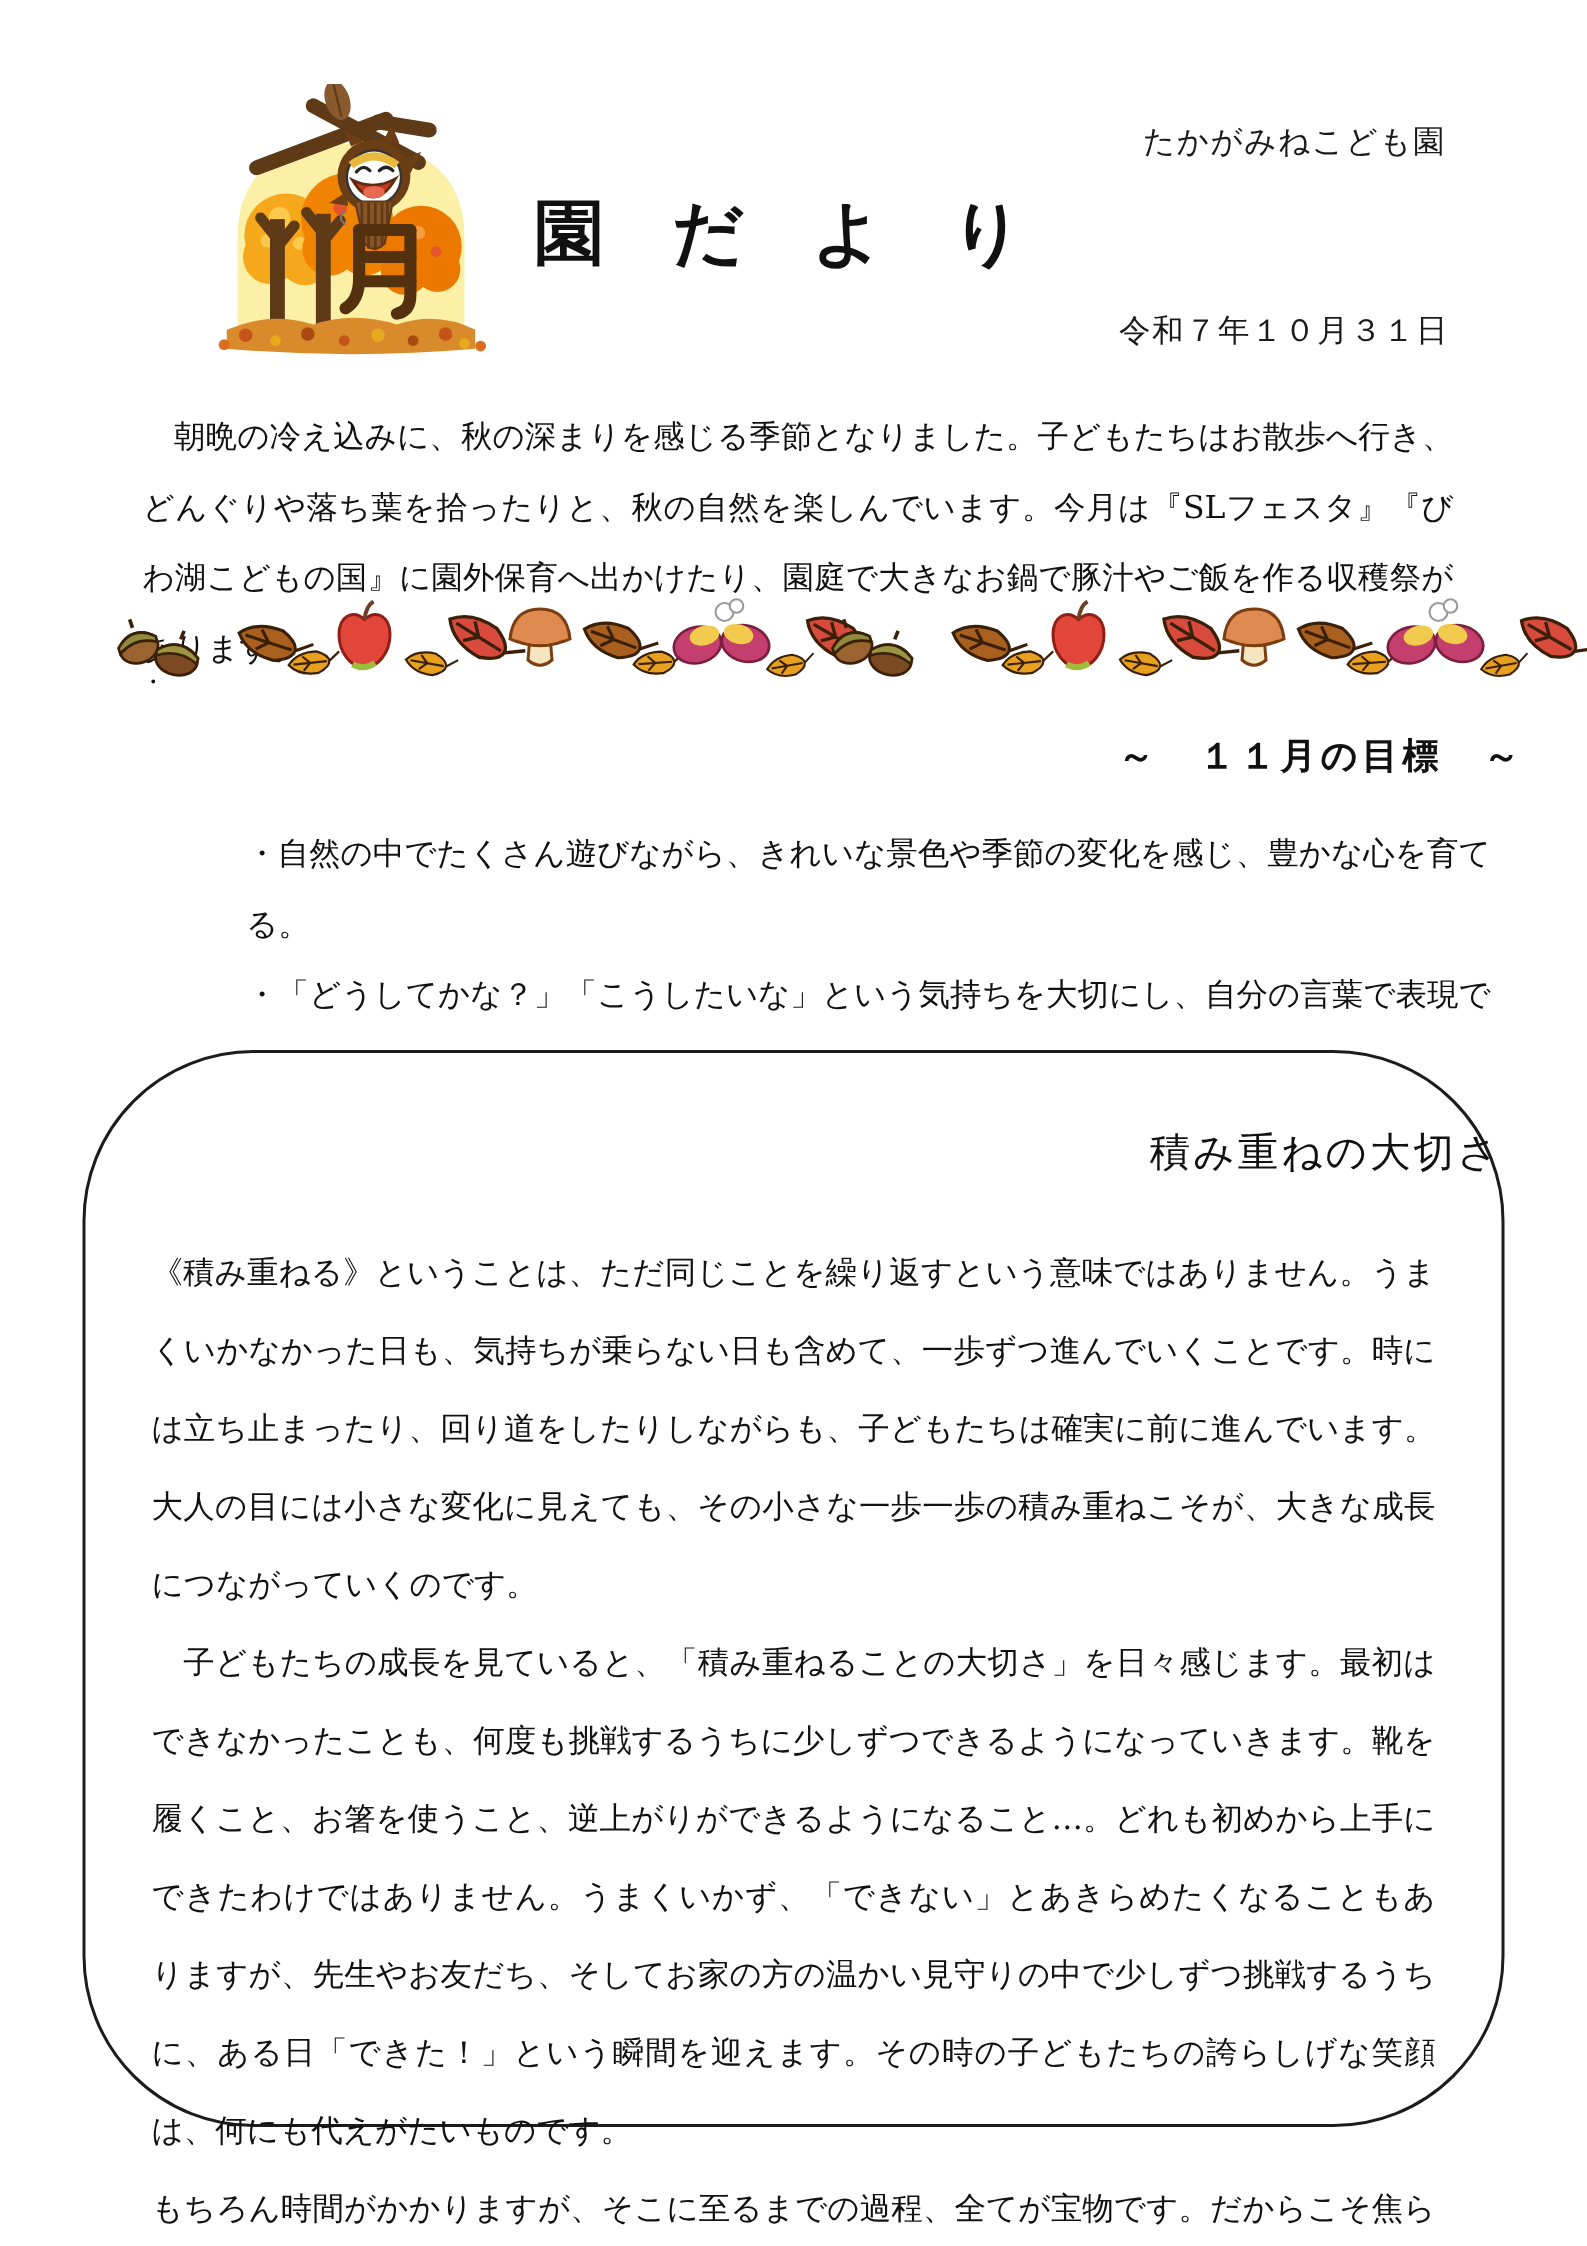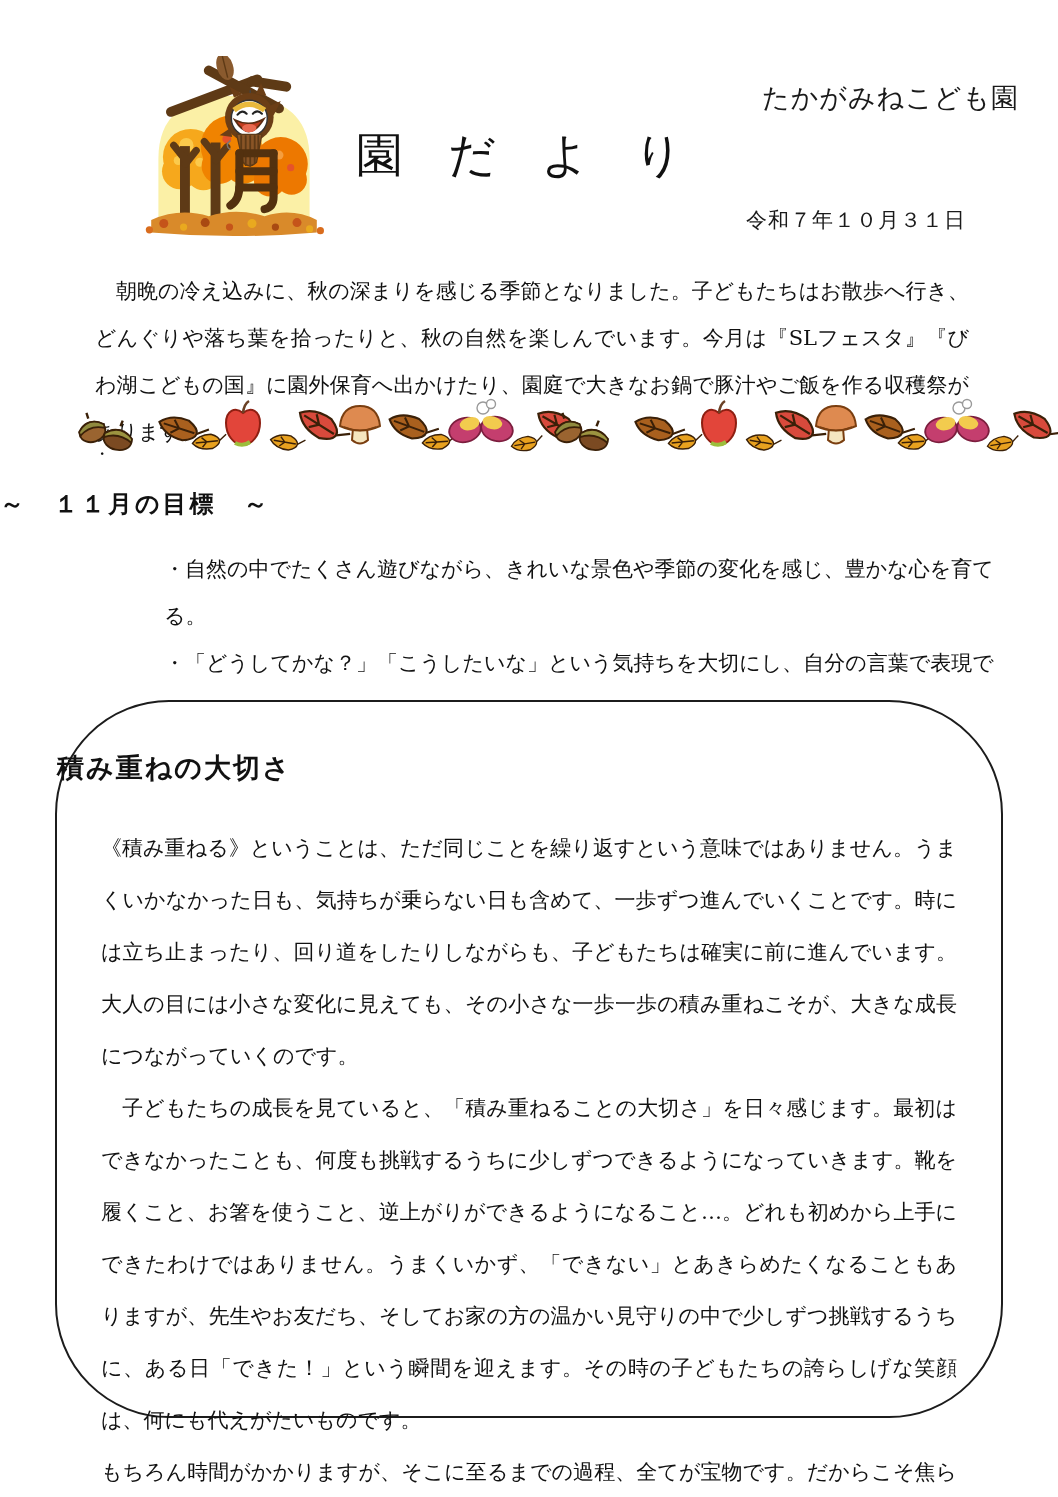--- a/index.html
+++ b/index.html
@@ -7,49 +7,49 @@
     position:relative; width:1058px; height:1497px; background:#ffffff;
     overflow:hidden; color:#1a1a1a;
     font-family:"Liberation Sans","DejaVu Sans",sans-serif;
   }
   .serif { font-family:"DejaVu Serif","Liberation Serif",serif; }
 
   .illustration { position:absolute; left:144px; top:56px; width:180px; height:182px; }
 
   .page-title {
     position:absolute; left:356px; top:124px; margin:0;
-    font-size:47px; font-weight:normal; letter-spacing:16px; white-space:nowrap;
+    font-size:47px; font-weight:bold; letter-spacing:16px; white-space:nowrap;
     color:#111;
   }
-  .org-name { position:absolute; left:762px; top:80px; font-size:27px; letter-spacing:1px; }
+  .org-name { position:absolute; left:762px; top:80px; font-size:21px; letter-spacing:1px; }
   .issue-date { position:absolute; left:746px; top:206px; font-size:21px; letter-spacing:1px;text-align:center; }
 
   .intro {
     position:absolute; left:95px; top:268px; width:874px; margin:0;
     font-size:21px; line-height:47px; text-align:justify; color:#111;
   }
 
   .divider { position:absolute; left:0; top:398px; width:1058px; height:64px; }
   .stray-period { position:absolute; left:99px; top:436px; font-size:20px; color:#111; }
 
   .goals-heading {
     position:absolute; left:0; top:488px; width:1016px; margin:0;
-    text-align:left; font-size:24px; font-weight:bold; letter-spacing:3px; color:#111;
+    text-align:right; font-size:24px; font-weight:bold; letter-spacing:3px; color:#111;
   }
   .goals { position:absolute; left:152px; top:546px; width:836px;margin-left:12px; }
   .goals p { margin:0; font-size:21px; line-height:47px; white-space:pre-line; color:#111; }
 
   .article-box {
     position:absolute; left:55px; top:700px; width:948px; height:718px;
     border:2px solid #1c1c1c; border-radius:114px; box-sizing:border-box;
     background:#ffffff;
   }
   .article-title {
-    margin:48px 0 0 0; text-align:left;
-    font-size:27px; font-weight:bold; letter-spacing:2px; color:#111;
+    margin:48px 0 0 0; text-align:right;
+    font-size:27px; font-weight:normal; letter-spacing:2px; color:#111;
   }
   .article-body {
     margin:36px 44px 0 44px;
     font-size:21px; line-height:52px; text-align:justify; color:#111;
   }
   .article-body p { margin:0; }
 </style>
 </head>
 <body>
 

